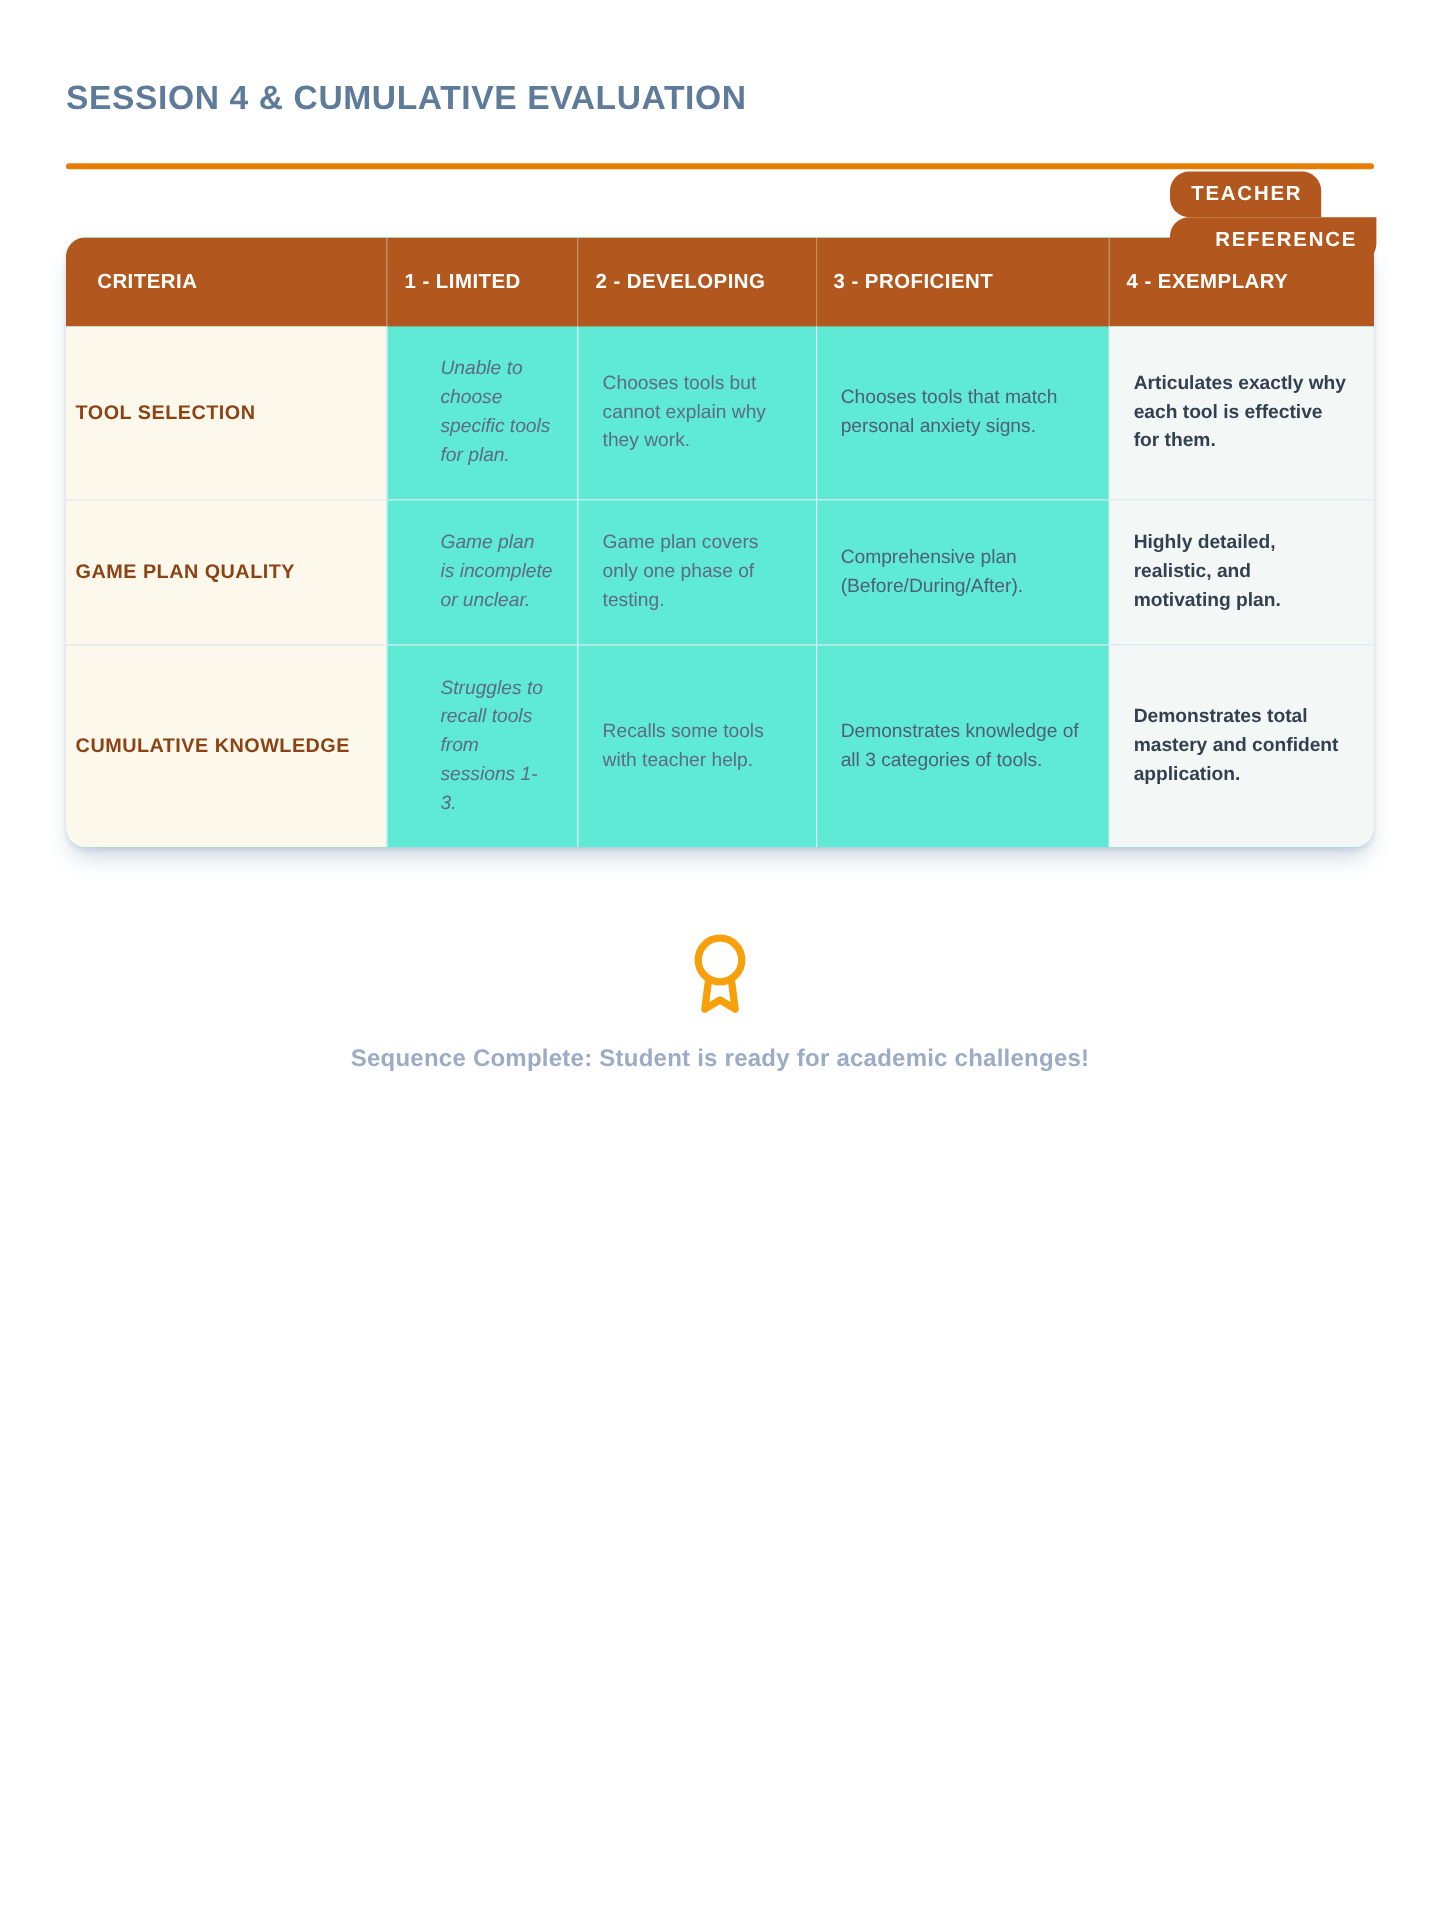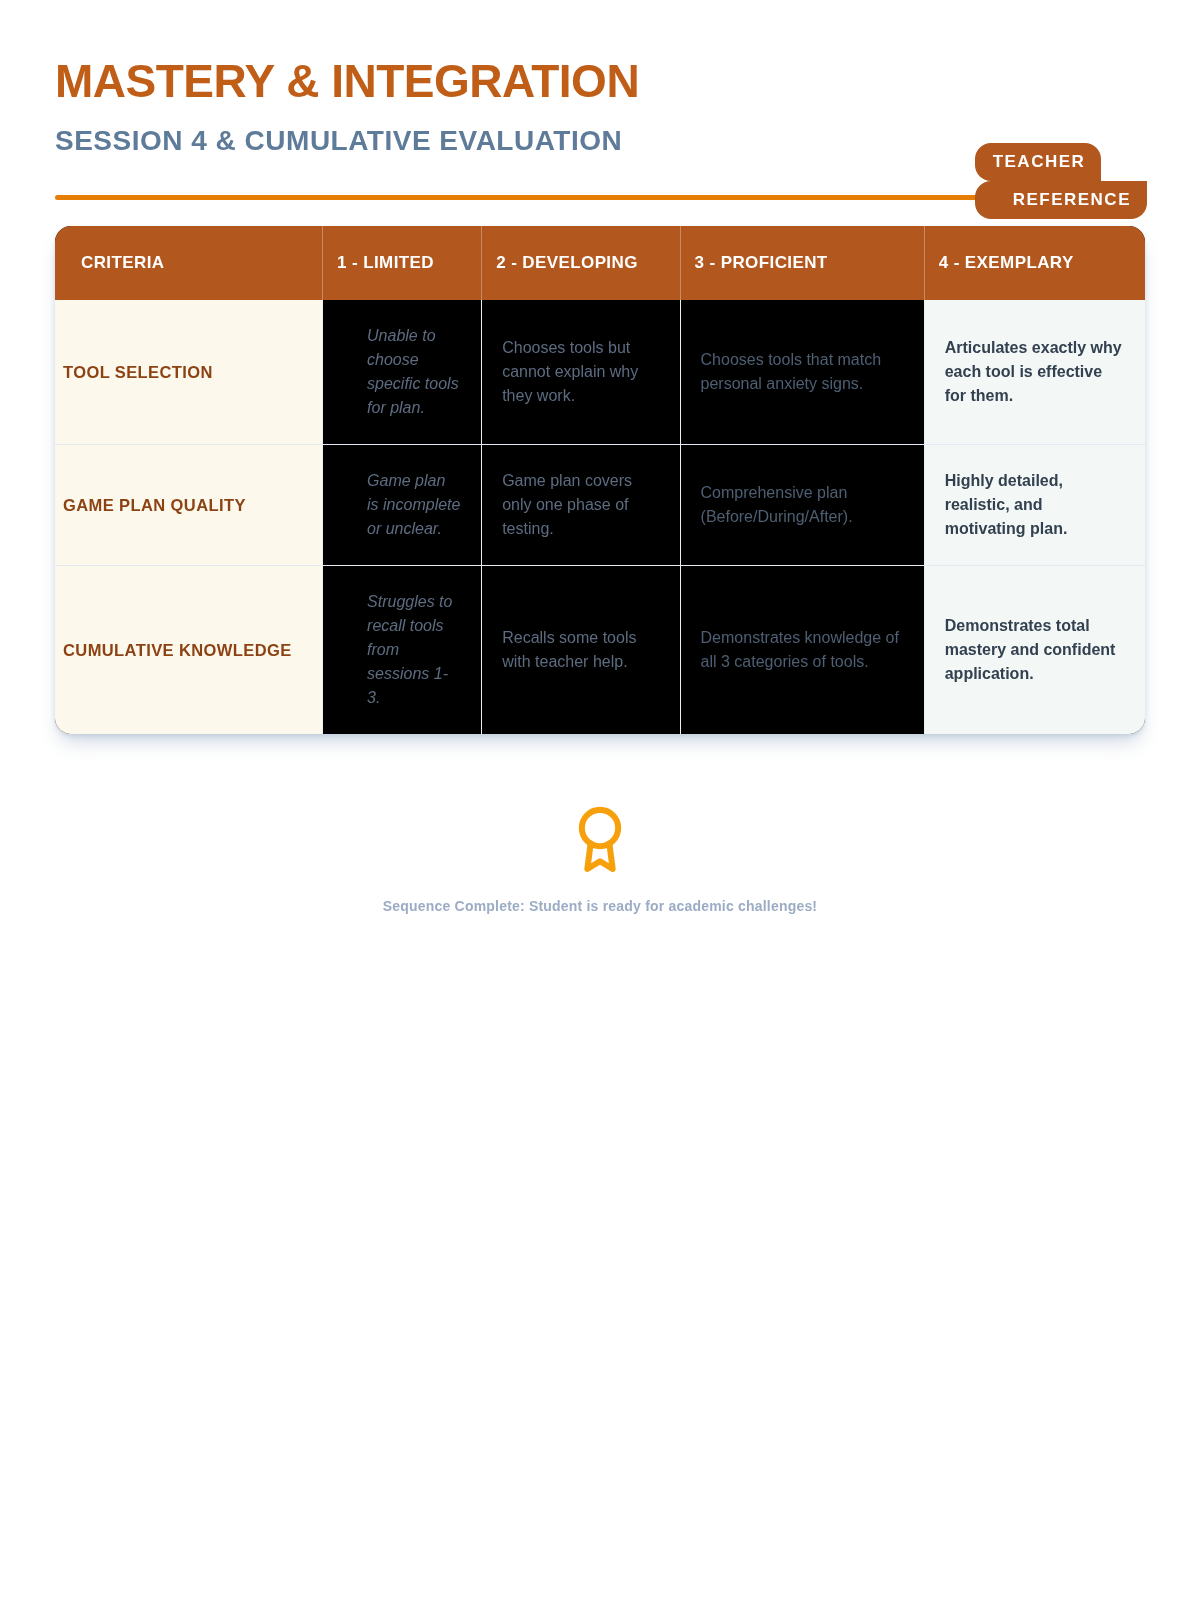--- a/index.html
+++ b/index.html
@@ -54,25 +54,25 @@
 
   .divider {
     margin-top: 38px;
     height: 5px;
     background: #E67D05;
     border-radius: 3px;
   }
 
   
   .table-wrap {
-    margin-top: 26px;
+    margin-top: 57px;
     border-radius: 16px;
     overflow: hidden;
     box-shadow: 0 2px 4px rgba(130,155,185,0.25), 0 12px 20px -6px rgba(130,155,185,0.45);
-    background: #000000;
+    background: #5eead4;
   }
   table {
     width: 100%;
     border-collapse: separate;
     border-spacing: 0;
     table-layout: fixed;
   }
   col.c-criteria   { width: 24.5%; }
   col.c-limited    { width: 14.6%; }
   col.c-developing { width: 18.2%; }
@@ -133,33 +133,32 @@
     margin-top: 70px;
     text-align: center;
   }
   .award-icon {
     display: inline-block;
     line-height: 0;
   }
   .completion-message {
     margin-top: 20px;
     color: #9CACC4;
-    font-size: 14px;
+    font-size: 20px;
     font-weight: bold;
     letter-spacing: 0.2px;
   }
 </style>
 </head>
 <body>
 
 <div class="page">
 
   <header>
     <h1 class="title">
-      <span>MASTERY &amp; INTEGRATION</span>
     </h1>
     <h2 class="subtitle">SESSION 4 &amp; CUMULATIVE EVALUATION</h2>
 
     <div class="badge">
       <span class="badge-line badge-line-1">TEACHER</span>
       <span class="badge-line badge-line-2">REFERENCE</span>
     </div>
   </header>
 
   <div class="divider"></div>

